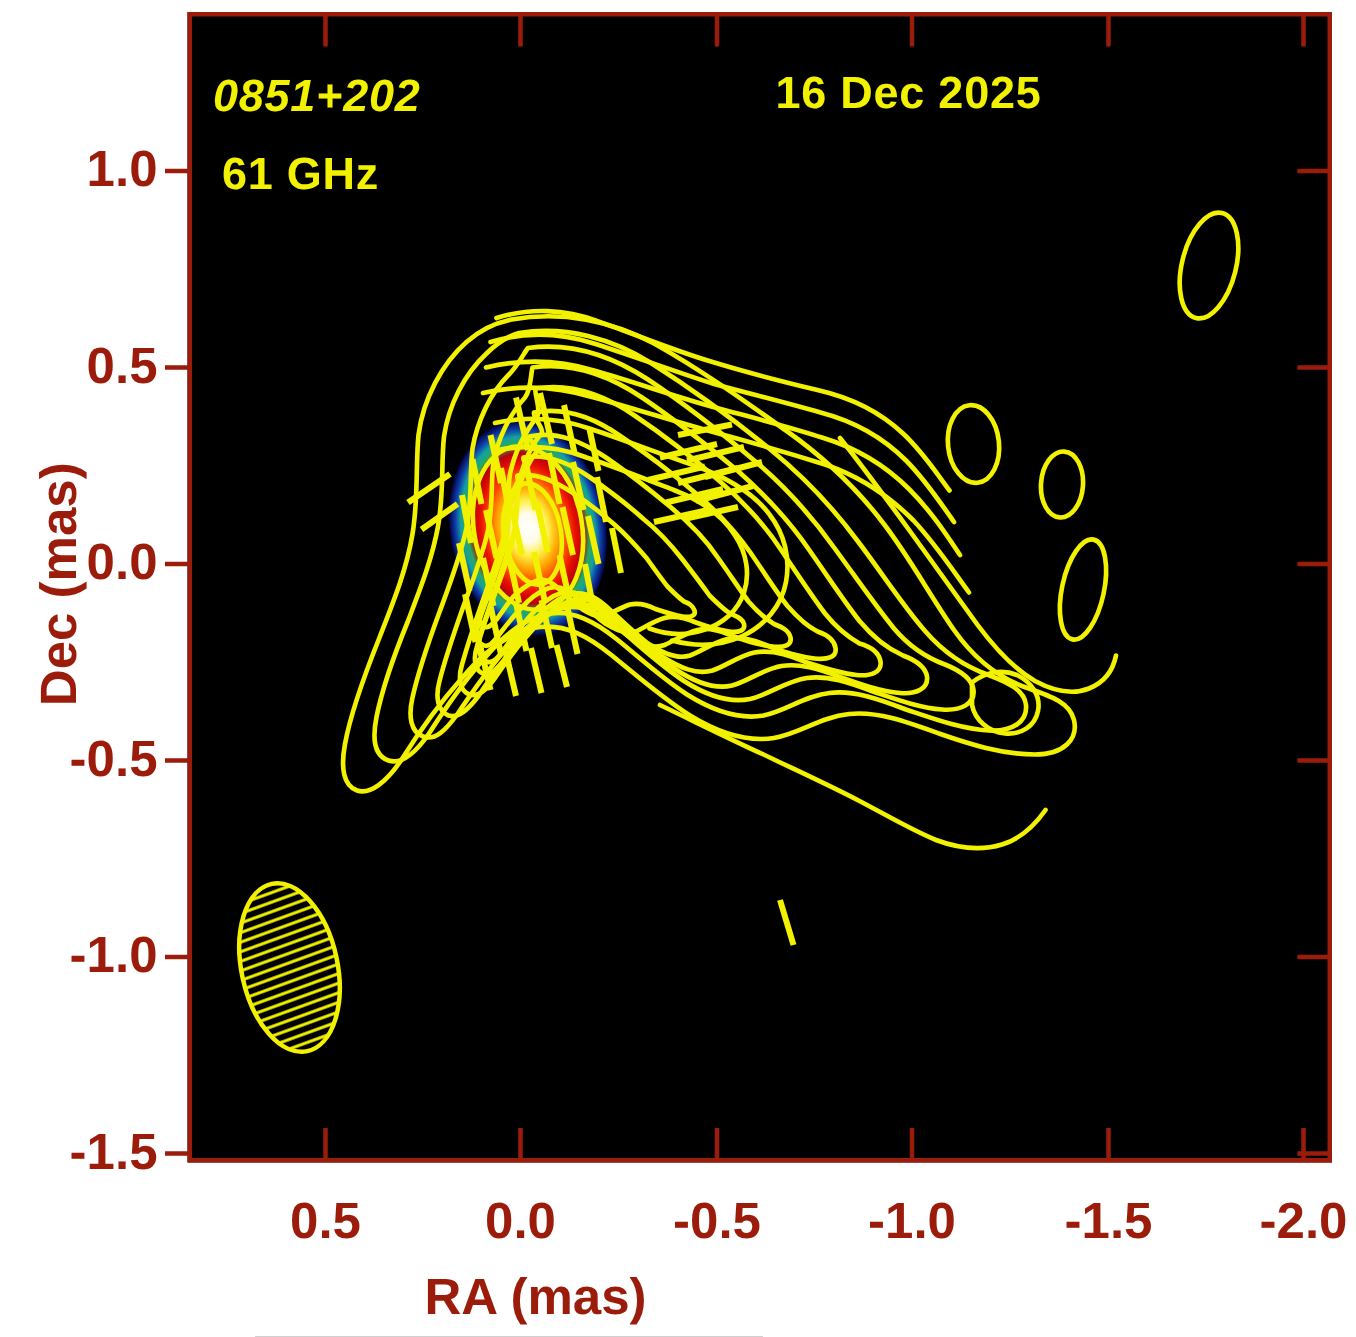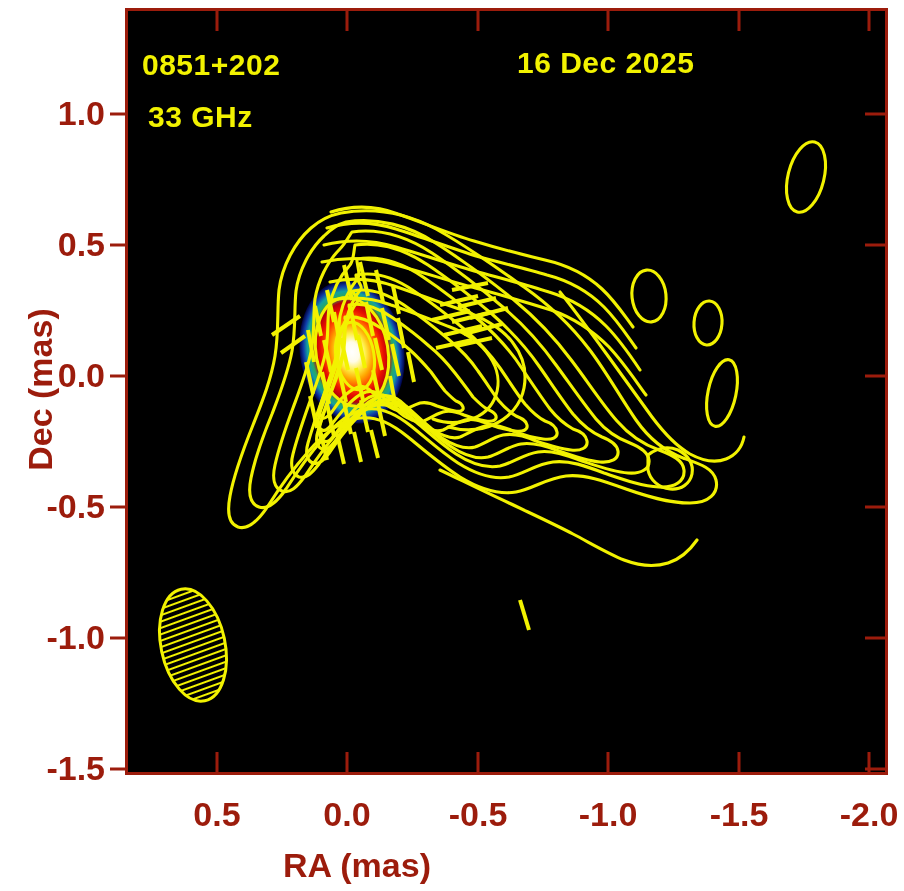--- a/index.html
+++ b/index.html
@@ -18,21 +18,21 @@
             pointer-events:none;}
 
   .ann{
     position:absolute;
     color:#f2f200;
     font-size:30px;
     font-weight:bold;
     letter-spacing:.5px;
     white-space:nowrap;
   }
-  #src-label{left:142px;top:48px;}
+  #src-label{left:142px;top:48px;font-style:italic;}
   #freq-label{left:148px;top:100px;}
   #date-label{left:517px;top:46px;}
 
   .tick-label{
     position:absolute;
     color:#9c1c0c;
     font-size:34px;
     font-weight:bold;
     white-space:nowrap;
   }
@@ -323,21 +323,21 @@
       <line x1="217" y1="10" x2="217" y2="31"></line>
       <line x1="347" y1="10" x2="347" y2="31"></line>
       <line x1="478" y1="10" x2="478" y2="31"></line>
       <line x1="608" y1="10" x2="608" y2="31"></line>
       <line x1="739" y1="10" x2="739" y2="31"></line>
       <line x1="869" y1="10" x2="869" y2="31"></line>
     </g>
   </svg>
 
   <div class="ann" id="src-label">0851+202</div>
-  <div class="ann" id="freq-label">33 GHz</div>
+  <div class="ann" id="freq-label">61 GHz</div>
   <div class="ann" id="date-label">16 Dec 2025</div>
 
   <div class="tick-label y-tick" style="left:-5px;top:94px;">1.0</div>
   <div class="tick-label y-tick" style="left:-5px;top:225px;">0.5</div>
   <div class="tick-label y-tick" style="left:-5px;top:356px;">0.0</div>
   <div class="tick-label y-tick" style="left:-5px;top:487px;">-0.5</div>
   <div class="tick-label y-tick" style="left:-5px;top:618px;">-1.0</div>
   <div class="tick-label y-tick" style="left:-5px;top:749px;">-1.5</div>
 
   <div class="tick-label x-tick" style="left:147px;top:795px;">0.5</div>

